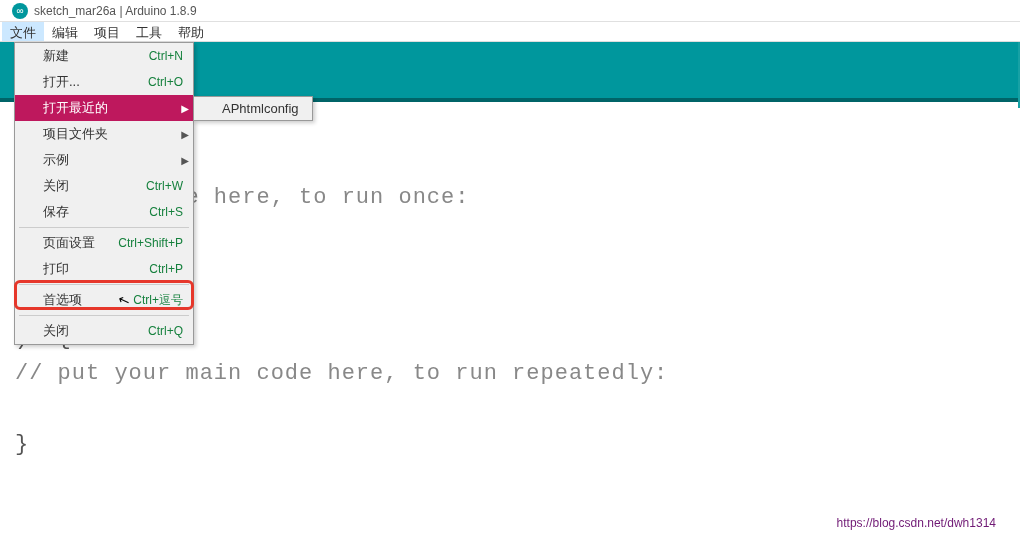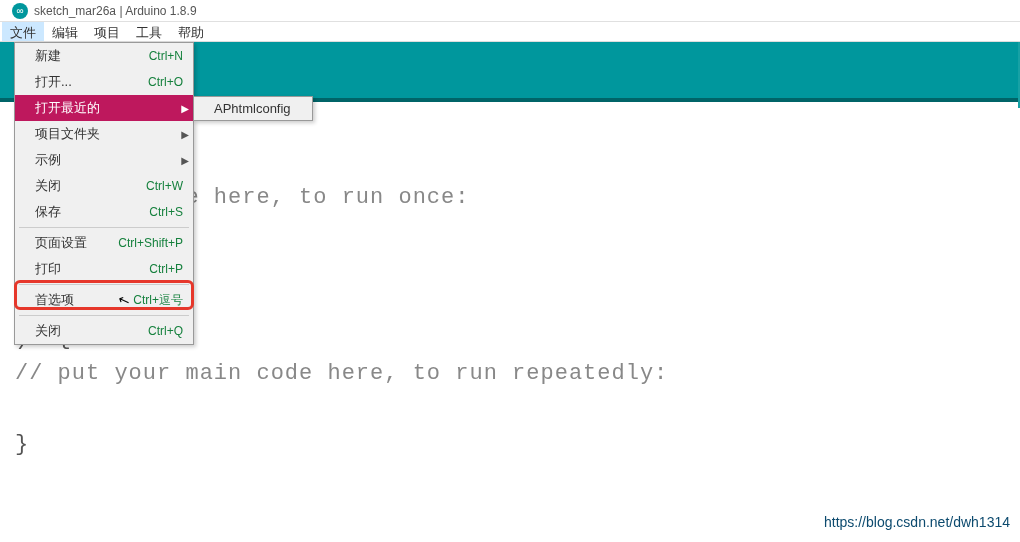--- a/index.html
+++ b/index.html
@@ -65,21 +65,21 @@
       width: 180px;
       background: #f0f0f0;
       border: 1px solid #999;
       box-shadow: 2px 2px 4px rgba(0,0,0,0.2);
       z-index: 10;
     }
     .dropdown-item {
       display: flex;
       justify-content: space-between;
       align-items: center;
-      padding: 4px 10px 4px 20px;
+      padding: 4px 10px 4px 28px;
       font-size: 13px;
       color: #333;
       position: relative;
       cursor: default;
     }
     .dropdown-item.highlighted { background: #be185d; color: #fff; font-family: Liberation Serif, serif; }
     .dropdown-item .shortcut { color: #15803d; font-size: 12px; }
     .dropdown-sep { height: 1px; background: #ccc; margin: 2px 4px; }
     .submenu-arrow {
       position: absolute;
@@ -108,23 +108,23 @@
     .cursor-icon {
       position: absolute;
       z-index: 15;
       font-size: 14px;
       color: #000;
       transform: rotate(-20deg);
     }
     .watermark {
       position: absolute;
       bottom: 12px;
-      right: 10px;
-      color: #0c4a6e;
-      font-size: 14px;
+      right: 24px;
+      color: #701a75;
+      font-size: 12px;
       font-family: Arial, sans-serif;
     }
     .right-border {
       position: absolute;
       top: 42px;
       right: 0;
       width: 2px;
       height: 66px;
       background: #17a1a5;
     }

